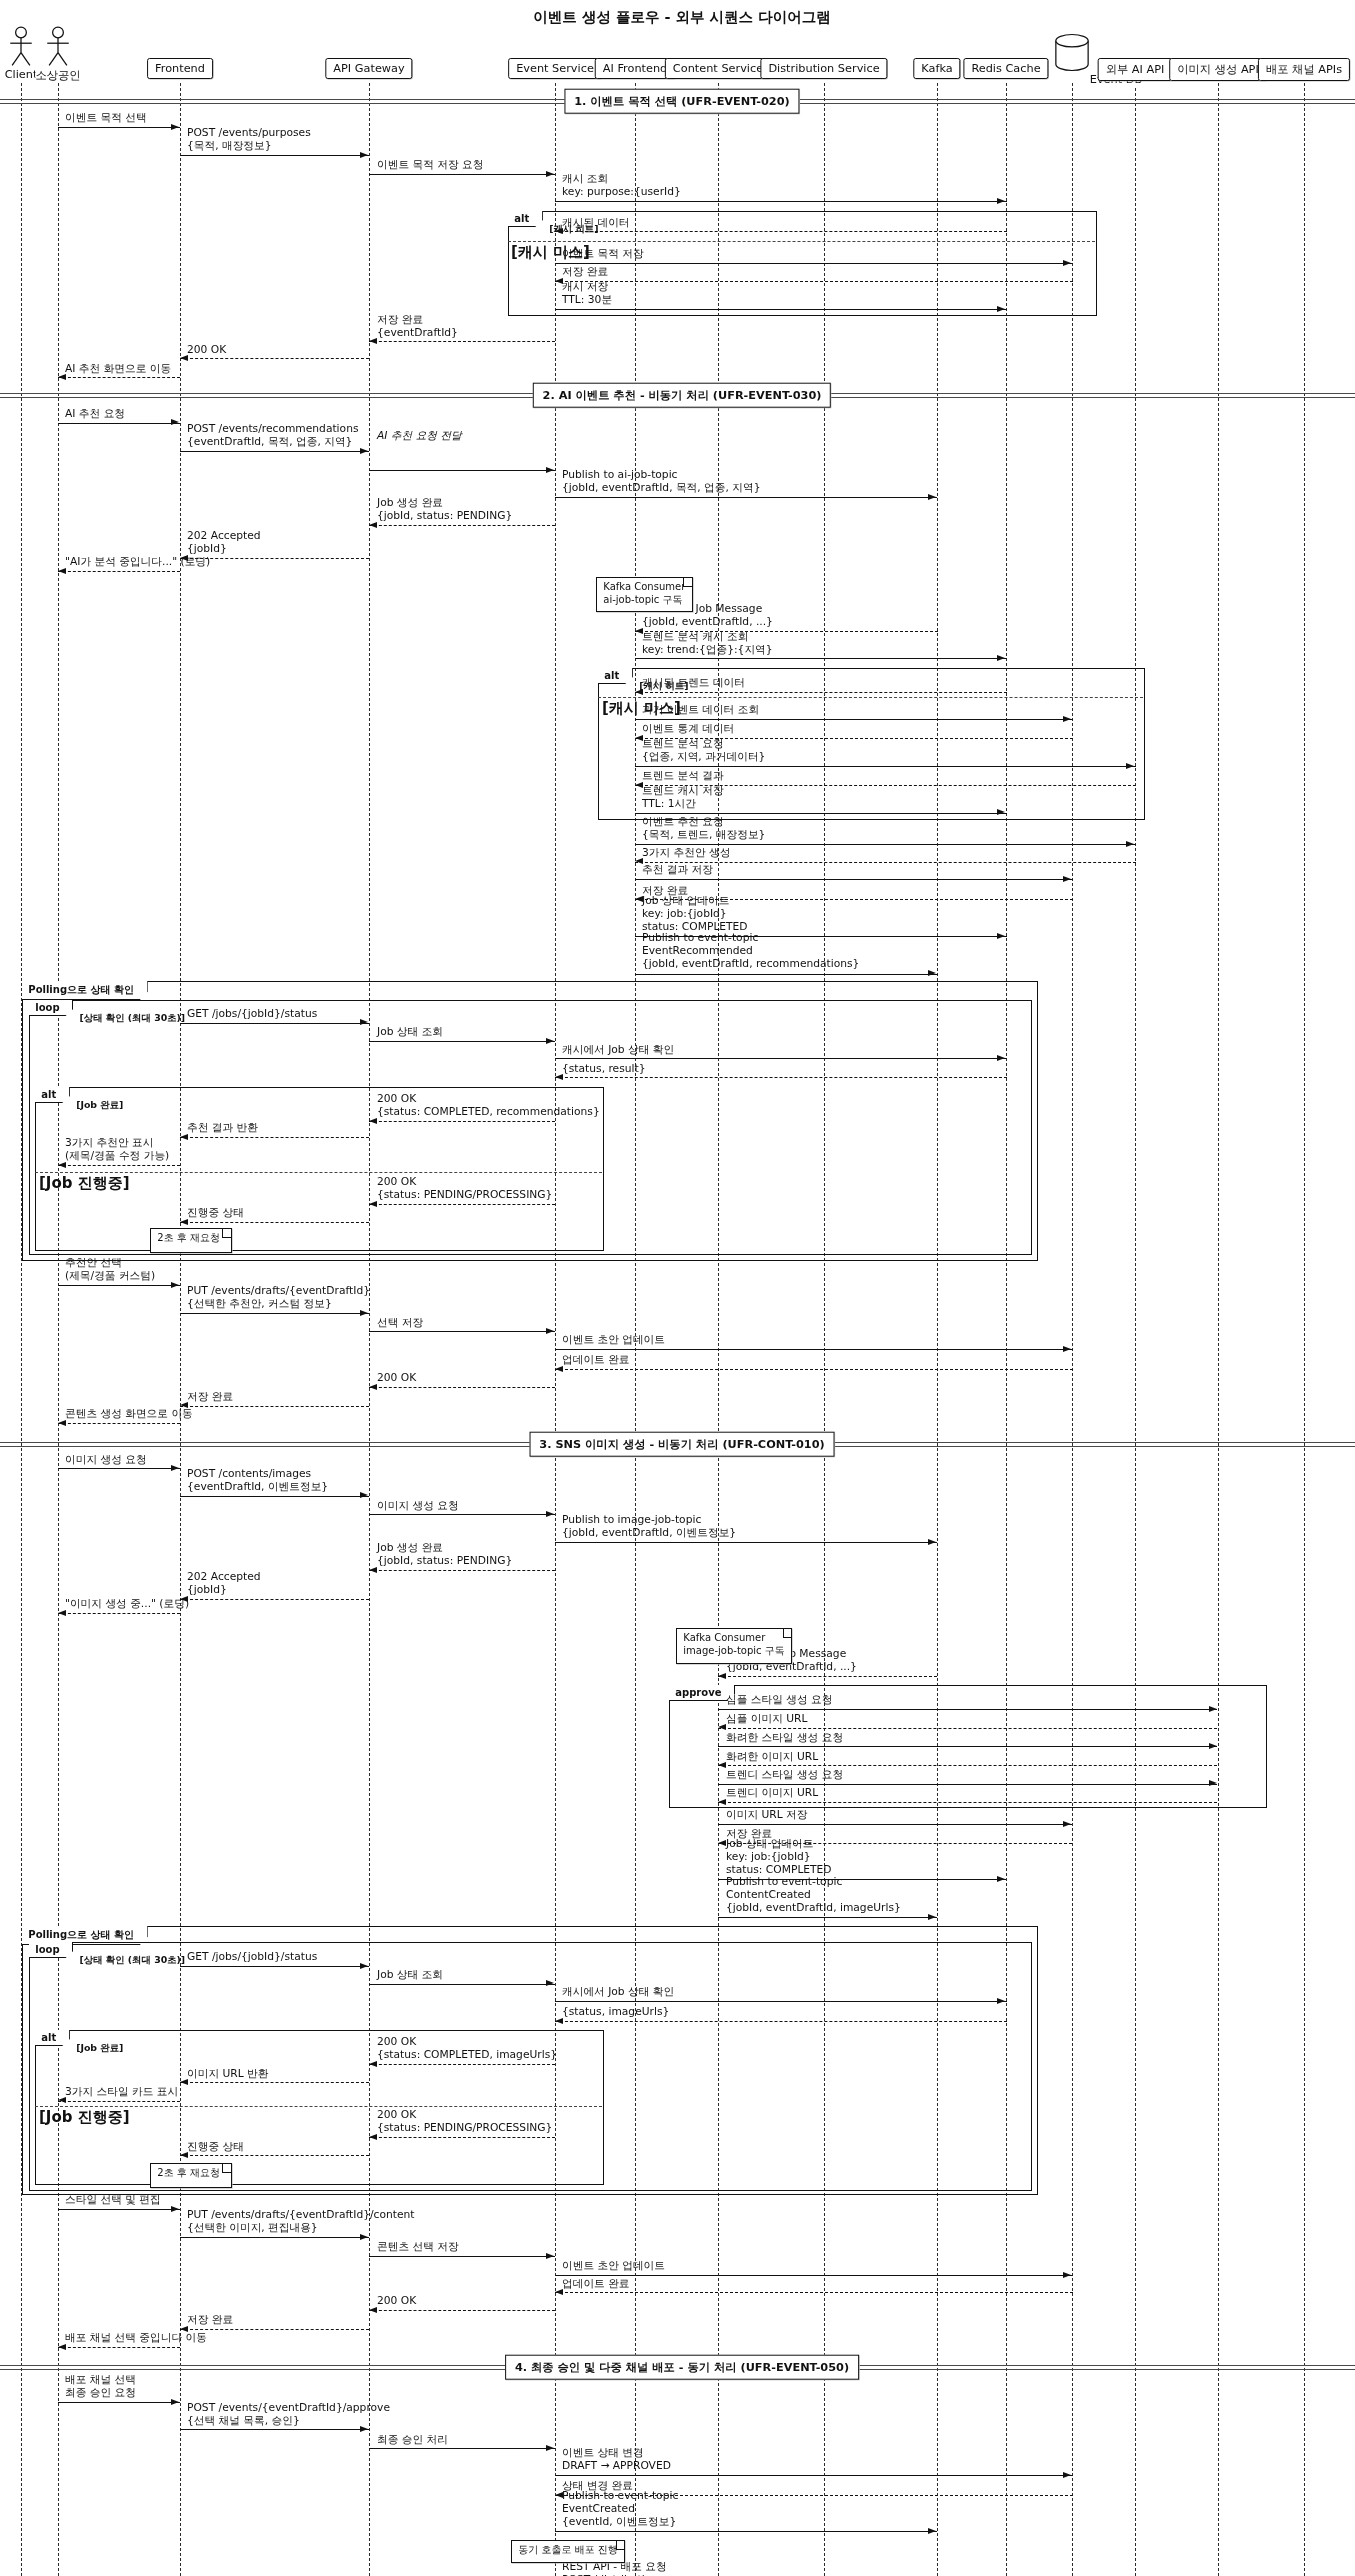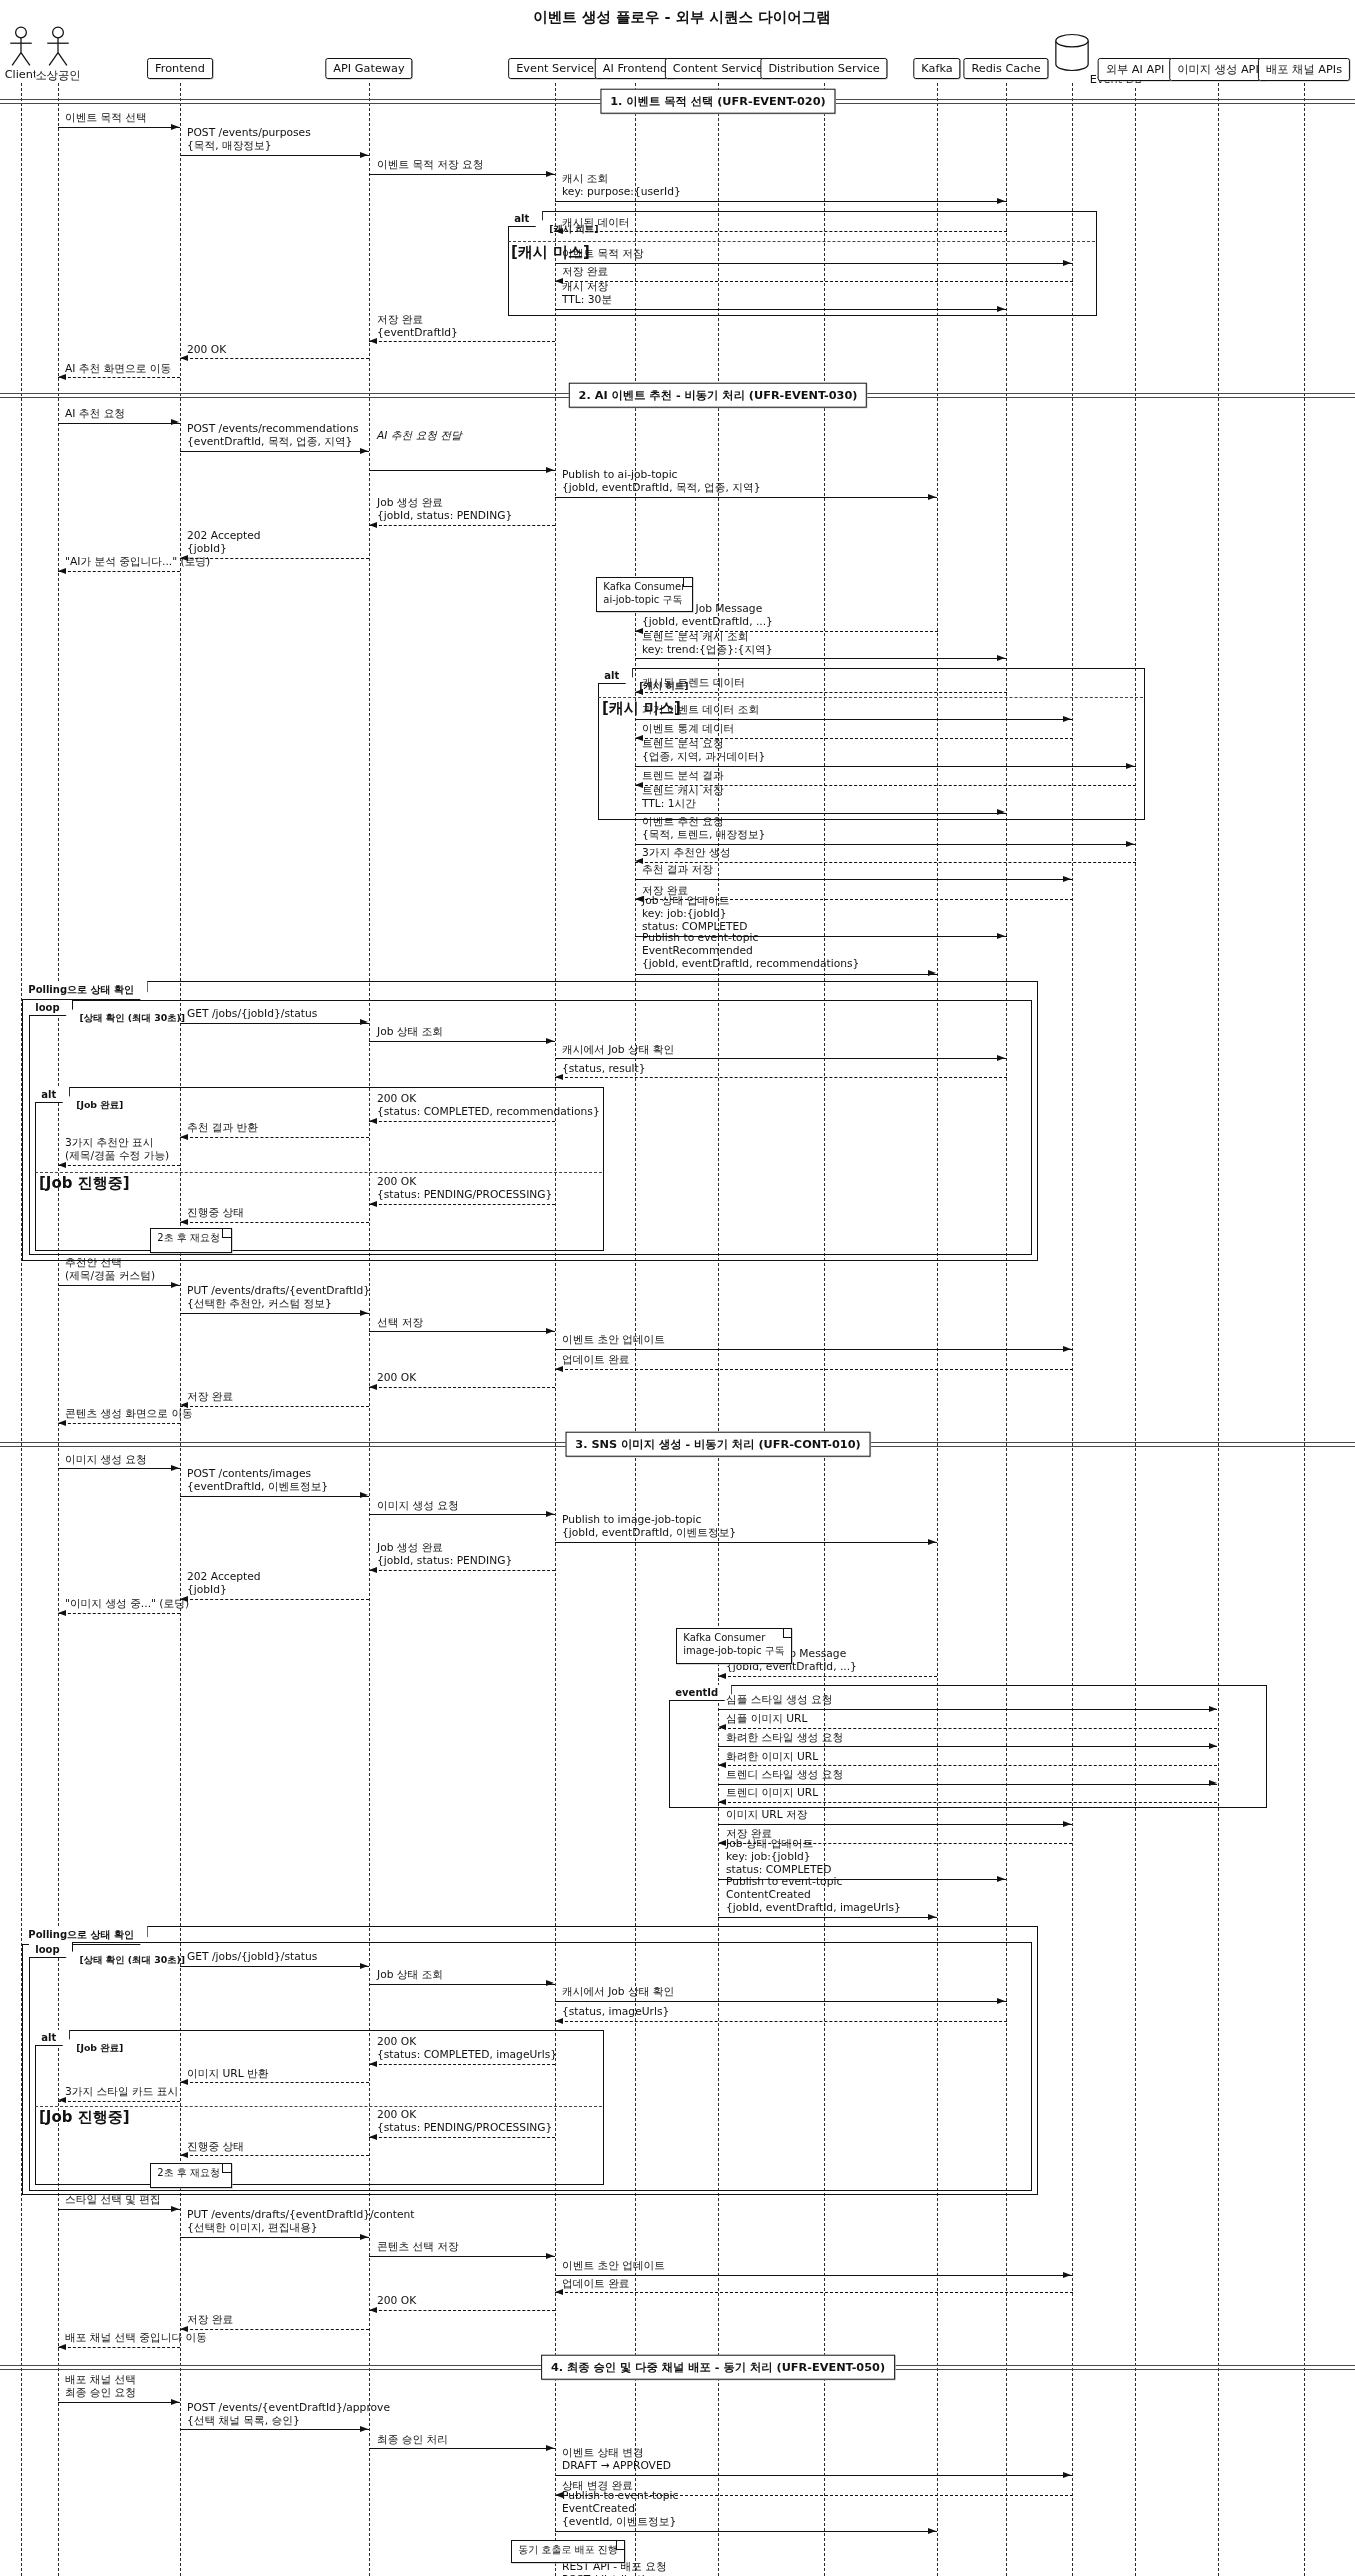--- a/index.html
+++ b/index.html
@@ -25,21 +25,21 @@
              clip-path:polygon(0 0,100% 0,100% 55%,calc(100% - 8.2px) 100%,0 100%);}
   .frame-cond{font-size:9.4px;font-weight:bold;padding-top:12px;white-space:nowrap;}
   .frame-div{position:absolute;height:0;border-top:1.3px dashed #444;}
   .frame-div-label{position:absolute;font-size:15px;font-weight:bold;white-space:nowrap;}
   .note{position:absolute;background:#fff;border:0.9px solid #111;box-shadow:0.6px 0.6px 0 #bbb;
         font-size:10px;line-height:13.2px;padding:1.9px 6.3px;white-space:nowrap;}
   .note-fold{position:absolute;top:0;right:0;width:7.5px;height:7.5px;background:#fff;
              border-left:0.9px solid #111;border-bottom:0.9px solid #111;}
   .divider-line{position:absolute;left:0;width:1356px;height:2.5px;border-top:0.9px solid #4a4a4a;border-bottom:0.9px solid #4a4a4a;}
   .divider-label{position:absolute;left:682px;transform:translate(-50%,-50%);background:#fff;
-                 border:1px solid #111;padding:3.8px 8.8px;font-size:11.3px;font-weight:bold;white-space:nowrap;box-shadow:0.6px 0.6px 0 #bbb;margin-left:36px;}
+                 border:1px solid #111;padding:3.8px 8.8px;font-size:11.3px;font-weight:bold;white-space:nowrap;box-shadow:0.6px 0.6px 0 #bbb;}
   svg{display:block;}
 </style>
 </head>
 <body>
 
 <div id="diagram">
   <div class="title">이벤트 생성 플로우 - 외부 시퀀스 다이어그램</div>
 <div class="lifeline" style="left: 21px; top: 83px; height: 2493px;"></div>
     <div class="lifeline" style="left: 58px; top: 83px; height: 2493px;"></div>
     <div class="lifeline" style="left: 180px; top: 83px; height: 2493px;"></div>
@@ -125,21 +125,21 @@
     </div>
     <div class="frame" style="left: 35px; top: 1087px; width: 567px; height: 162px;"></div>
     <div class="frame-head" style="left: 35px; top: 1087px;">
       <div class="frame-tag">alt</div>
       <div class="frame-cond">[Job 완료]</div>
     </div>
     <div class="frame-div" style="left: 35px; top: 1172px; width: 567px;"></div>
     <div class="frame-div-label" style="left: 39px; top: 1174px;">[Job 진행중]</div>
     <div class="frame" style="left: 669px; top: 1685px; width: 596px; height: 121px;"></div>
     <div class="frame-head" style="left: 669px; top: 1685px;">
-      <div class="frame-tag">eventId</div>
+      <div class="frame-tag">approve</div>
     </div>
     <div class="frame" style="left: 22px; top: 1926px; width: 1014px; height: 267px;"></div>
     <div class="frame-head" style="left: 22px; top: 1926px;">
       <div class="frame-tag">Polling으로 상태 확인</div>
     </div>
     <div class="frame" style="left: 29px; top: 1942px; width: 1001px; height: 247px;"></div>
     <div class="frame-head" style="left: 29px; top: 1942px;">
       <div class="frame-tag">loop</div>
       <div class="frame-cond">[상태 확인 (최대 30초)]</div>
     </div>

